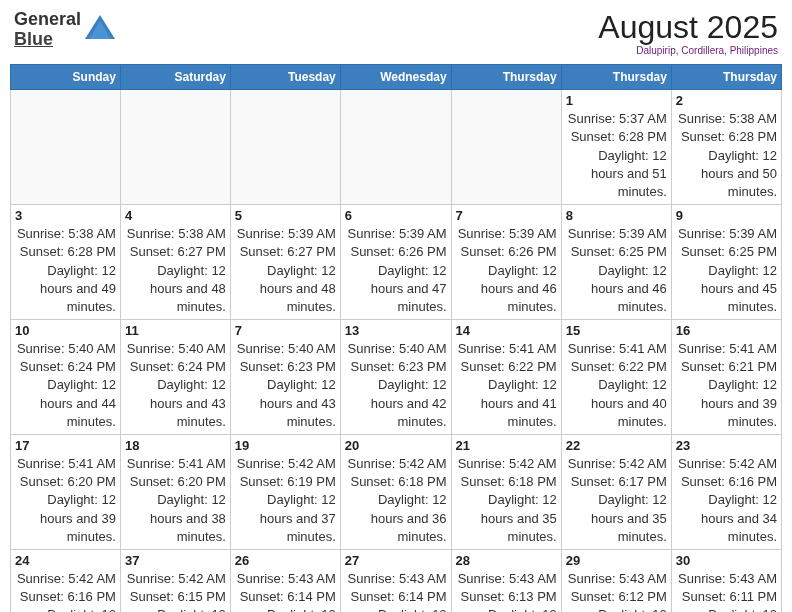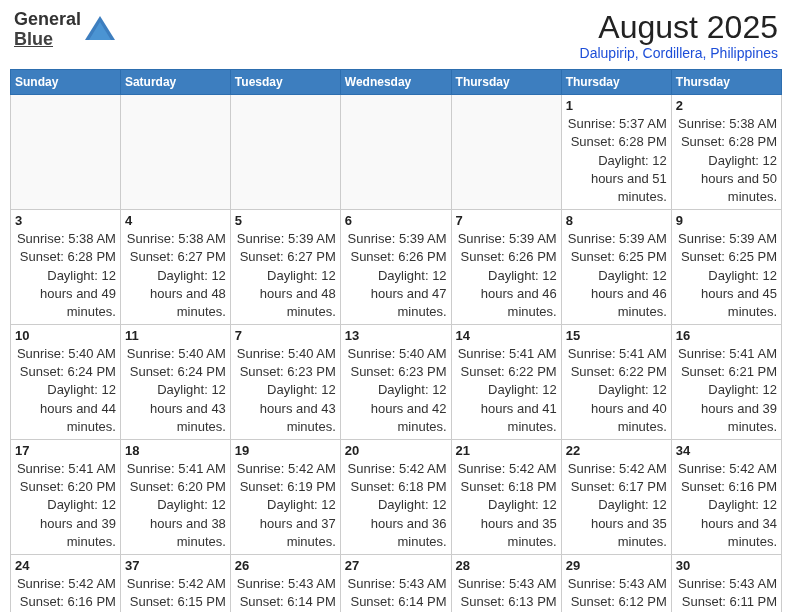--- a/index.html
+++ b/index.html
@@ -12,47 +12,47 @@
     }
     .header {
       display: flex;
       justify-content: space-between;
       align-items: flex-start;
       margin-bottom: 8px;
       padding: 0 4px;
     }
     .logo {
       display: flex;
-      align-items: flex-end;
+      align-items: center;
     }
     .title-block {
       text-align: right;
     }
     .month-title {
       font-size: 32px;
       font-weight: normal;
       color: #222;
       line-height: 1.1;
     }
     .subtitle {
-      font-size: 14px;
-      color: #1d4ed8;
+      font-size: 10px;
+      color: #701a75;
     }
     .calendar {
       width: 100%;
       border-collapse: collapse;
       border: 1px solid #ccc;
     }
     .calendar th {
       background-color: #3d7ebf;
       color: #fff;
       font-size: 12px;
       font-weight: bold;
       padding: 5px 4px;
-      text-align: left;
+      text-align: right;
       border: 1px solid #2d6eaf;
     }
     .calendar td {
       vertical-align: top;
       border: 1px solid #ccc;
       padding: 3px 4px;
       width: 113px;
       min-height: 80px;
       font-size: 9.5px;
       color: #333;
@@ -205,21 +205,21 @@
         </td>
         <td>
           <span class="day-number">21</span>
           <div class="sun-info">Sunrise: 5:42 AM<br>Sunset: 6:18 PM<br>Daylight: 12 hours and 35 minutes.</div>
         </td>
         <td>
           <span class="day-number">22</span>
           <div class="sun-info">Sunrise: 5:42 AM<br>Sunset: 6:17 PM<br>Daylight: 12 hours and 35 minutes.</div>
         </td>
         <td>
-          <span class="day-number">34</span>
+          <span class="day-number">23</span>
           <div class="sun-info">Sunrise: 5:42 AM<br>Sunset: 6:16 PM<br>Daylight: 12 hours and 34 minutes.</div>
         </td>
       </tr>
       <tr>
         <td>
           <span class="day-number">24</span>
           <div class="sun-info">Sunrise: 5:42 AM<br>Sunset: 6:16 PM<br>Daylight: 12 hours and 33 minutes.</div>
         </td>
         <td>
           <span class="day-number">37</span>

